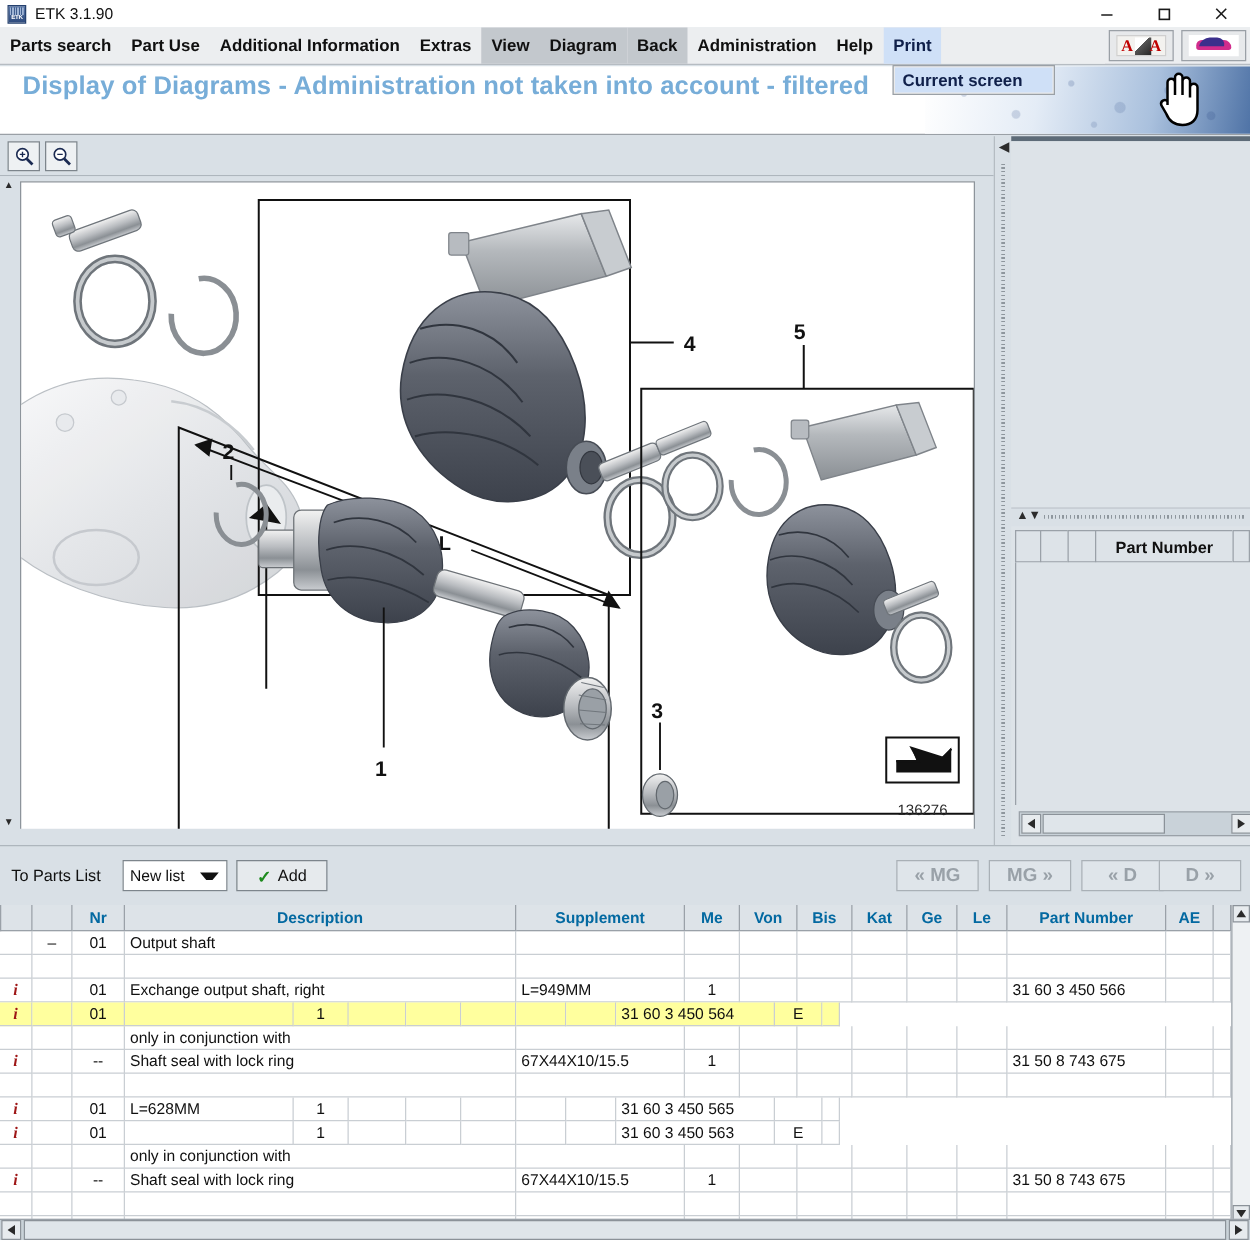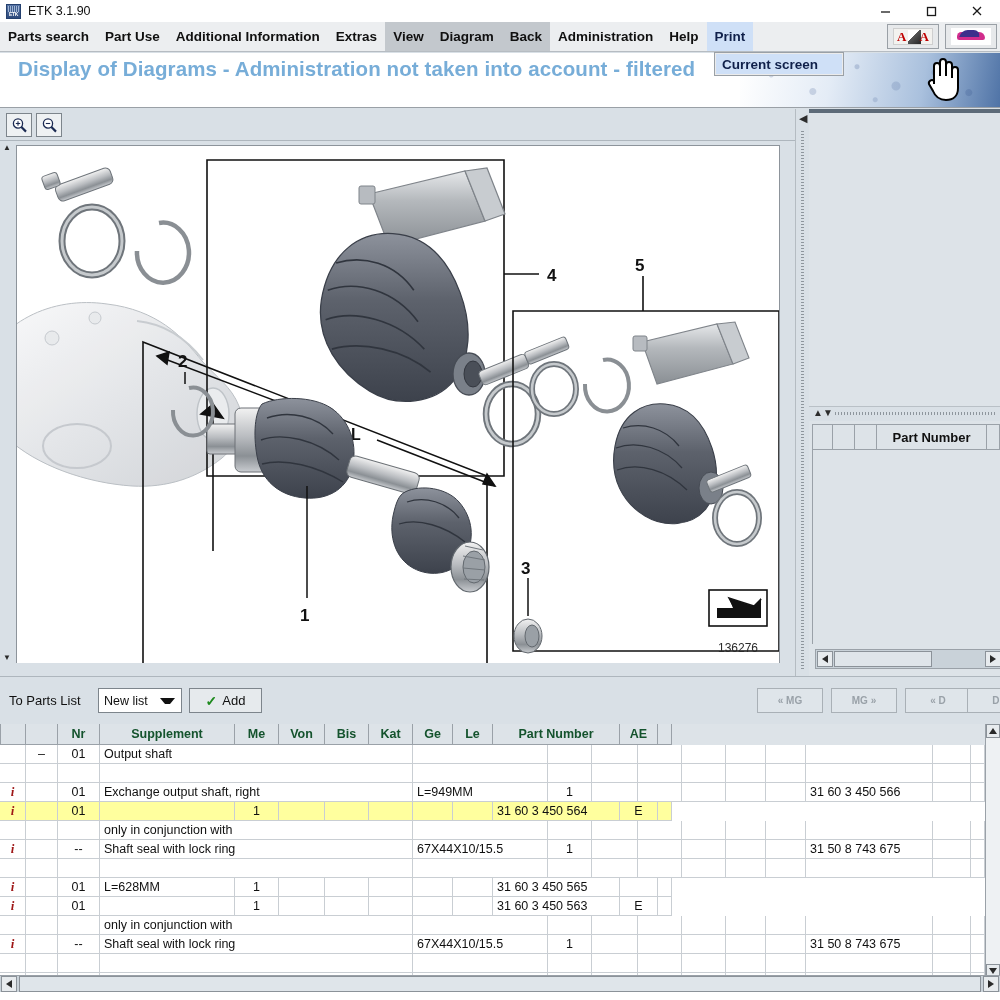--- a/index.html
+++ b/index.html
@@ -172,28 +172,28 @@
       border-left:5px solid transparent;border-right:5px solid transparent;border-top:6px solid #111;}
   .addbtn {
     position:absolute; left:189px; top:11px; width:73px; height:25px;
     background:#e6eaed; border:1px solid #7d858c; display:flex; align-items:center;
     justify-content:center; gap:5px; font-size:13px; color:#101010;
   }
   .chk { color:#1d8a1d; font-size:14px; font-weight:bold; }
   .navbtn {
     position:absolute; top:11px; height:25px; width:66px; background:#dfe5ea;
     border:1px solid #a9b0b6; display:flex; align-items:center; justify-content:center;
-    font-size:10px; color:#99a1a8; font-weight:bold;margin-left:40px;
+    font-size:15px; color:#99a1a8; font-weight:bold;
   }
 
   
   .ptable { position:absolute; left:0; top:724px; width:1000px; height:276px; background:#ffffff; }
   .thead { display:flex; height:21px; background:#dde3e8; }
   .th { border:1px solid #9aa1a8; border-left:none; border-top:none;
-        font-size:12.5px; font-weight:bold; color:#14532d;
+        font-size:12.5px; font-weight:bold; color:#0369a1;
         display:flex; align-items:center; justify-content:center; overflow:hidden;}
   .th:first-child{ border-left:1px solid #9aa1a8;}
   .row { display:flex; height:19px; }
   .td { border-right:1px solid #c9ced3; border-bottom:1px solid #c9ced3;
         font-size:12.5px; color:#101010; display:flex; align-items:center;
         padding:0 4px; overflow:hidden; white-space:nowrap; }
   .td.c { justify-content:center; padding:0; }
   .row.hl .td { background:#ffff9e; }
   .info-i { color:#9e1616; font-weight:bold; font-style:italic;
             font-family:"Liberation Serif", serif; font-size:13px; }
@@ -534,20 +534,21 @@
     <div class="navbtn" style="left:791px;">MG »</div>
     <div class="navbtn" style="left:865px;">« D</div>
     <div class="navbtn" style="left:927px;">D »</div>
   </div>
 
   <div class="ptable">
     <div class="thead" id="thead">
         <div class="th" style="width: 26px;"></div>
         <div class="th" style="width: 32px;"></div>
         <div class="th" style="width: 42px;">Nr</div>
+        <div class="th" style="width: 313px;">Description</div>
         <div class="th" style="width: 135px;">Supplement</div>
         <div class="th" style="width: 44px;">Me</div>
         <div class="th" style="width: 46px;">Von</div>
         <div class="th" style="width: 44px;">Bis</div>
         <div class="th" style="width: 44px;">Kat</div>
         <div class="th" style="width: 40px;">Ge</div>
         <div class="th" style="width: 40px;">Le</div>
         <div class="th" style="width: 127px;">Part Number</div>
         <div class="th" style="width: 38px;">AE</div>
         <div class="th" style="width: 14px;"></div>

